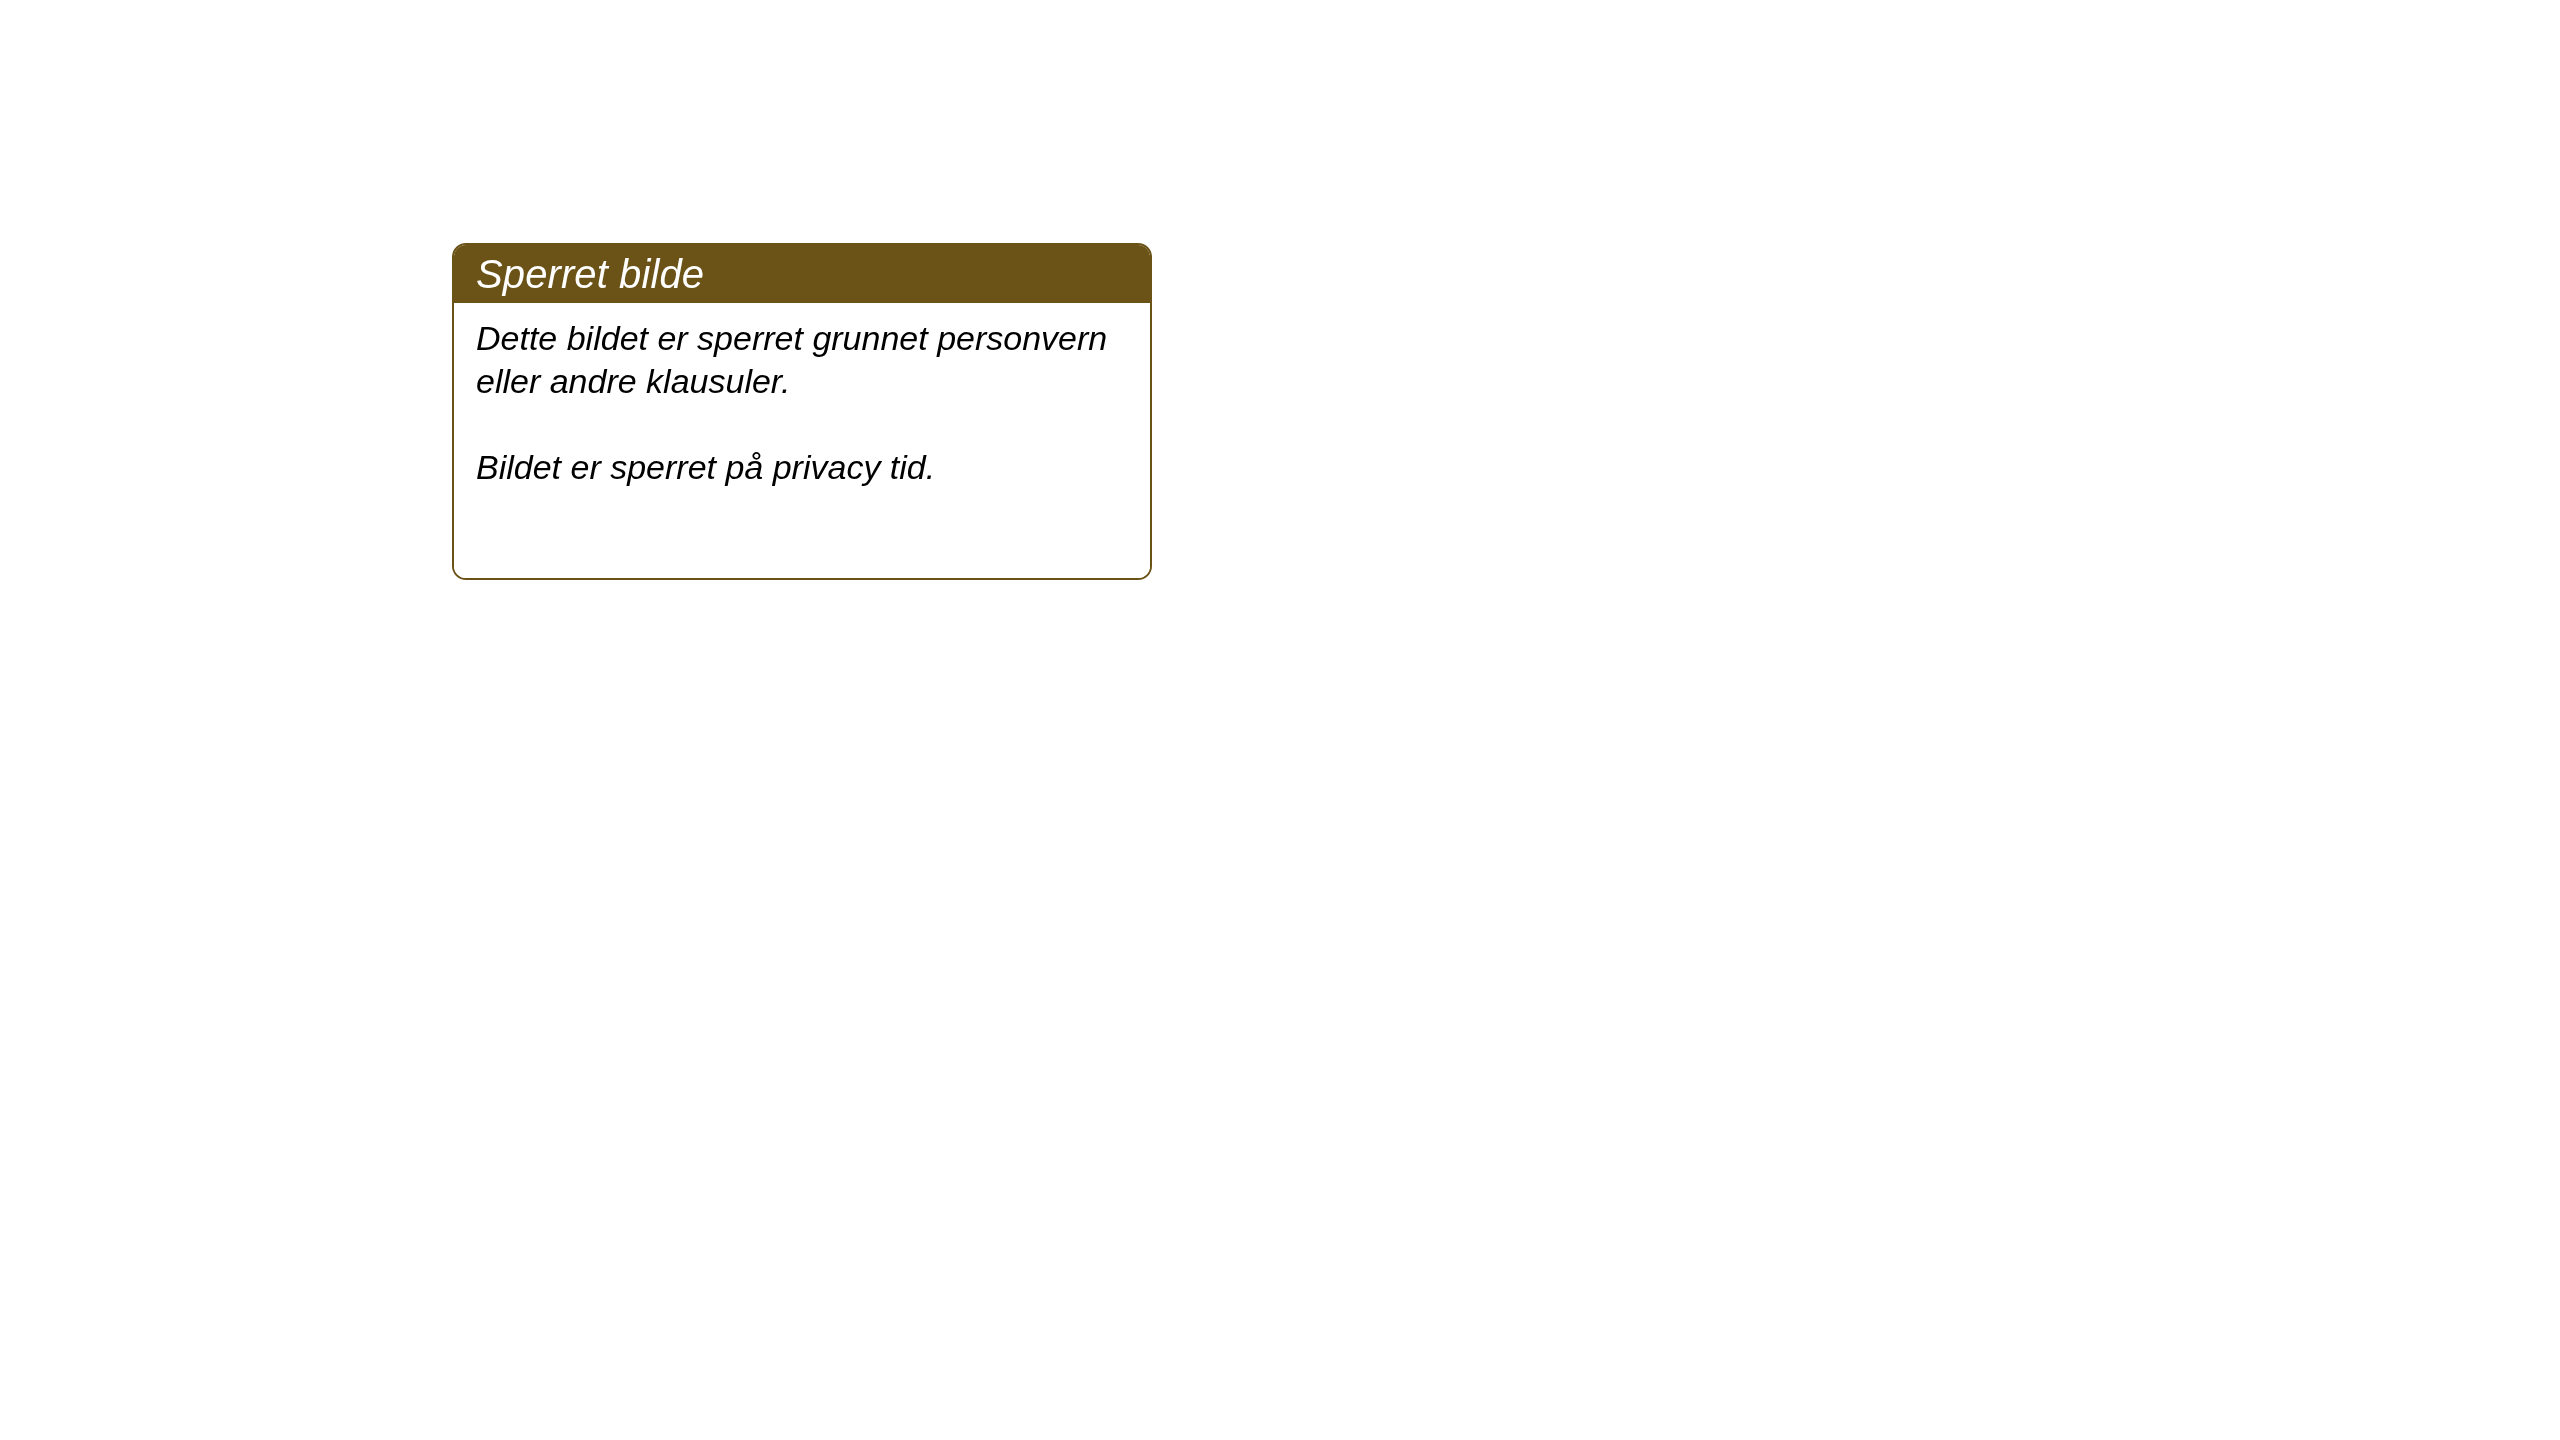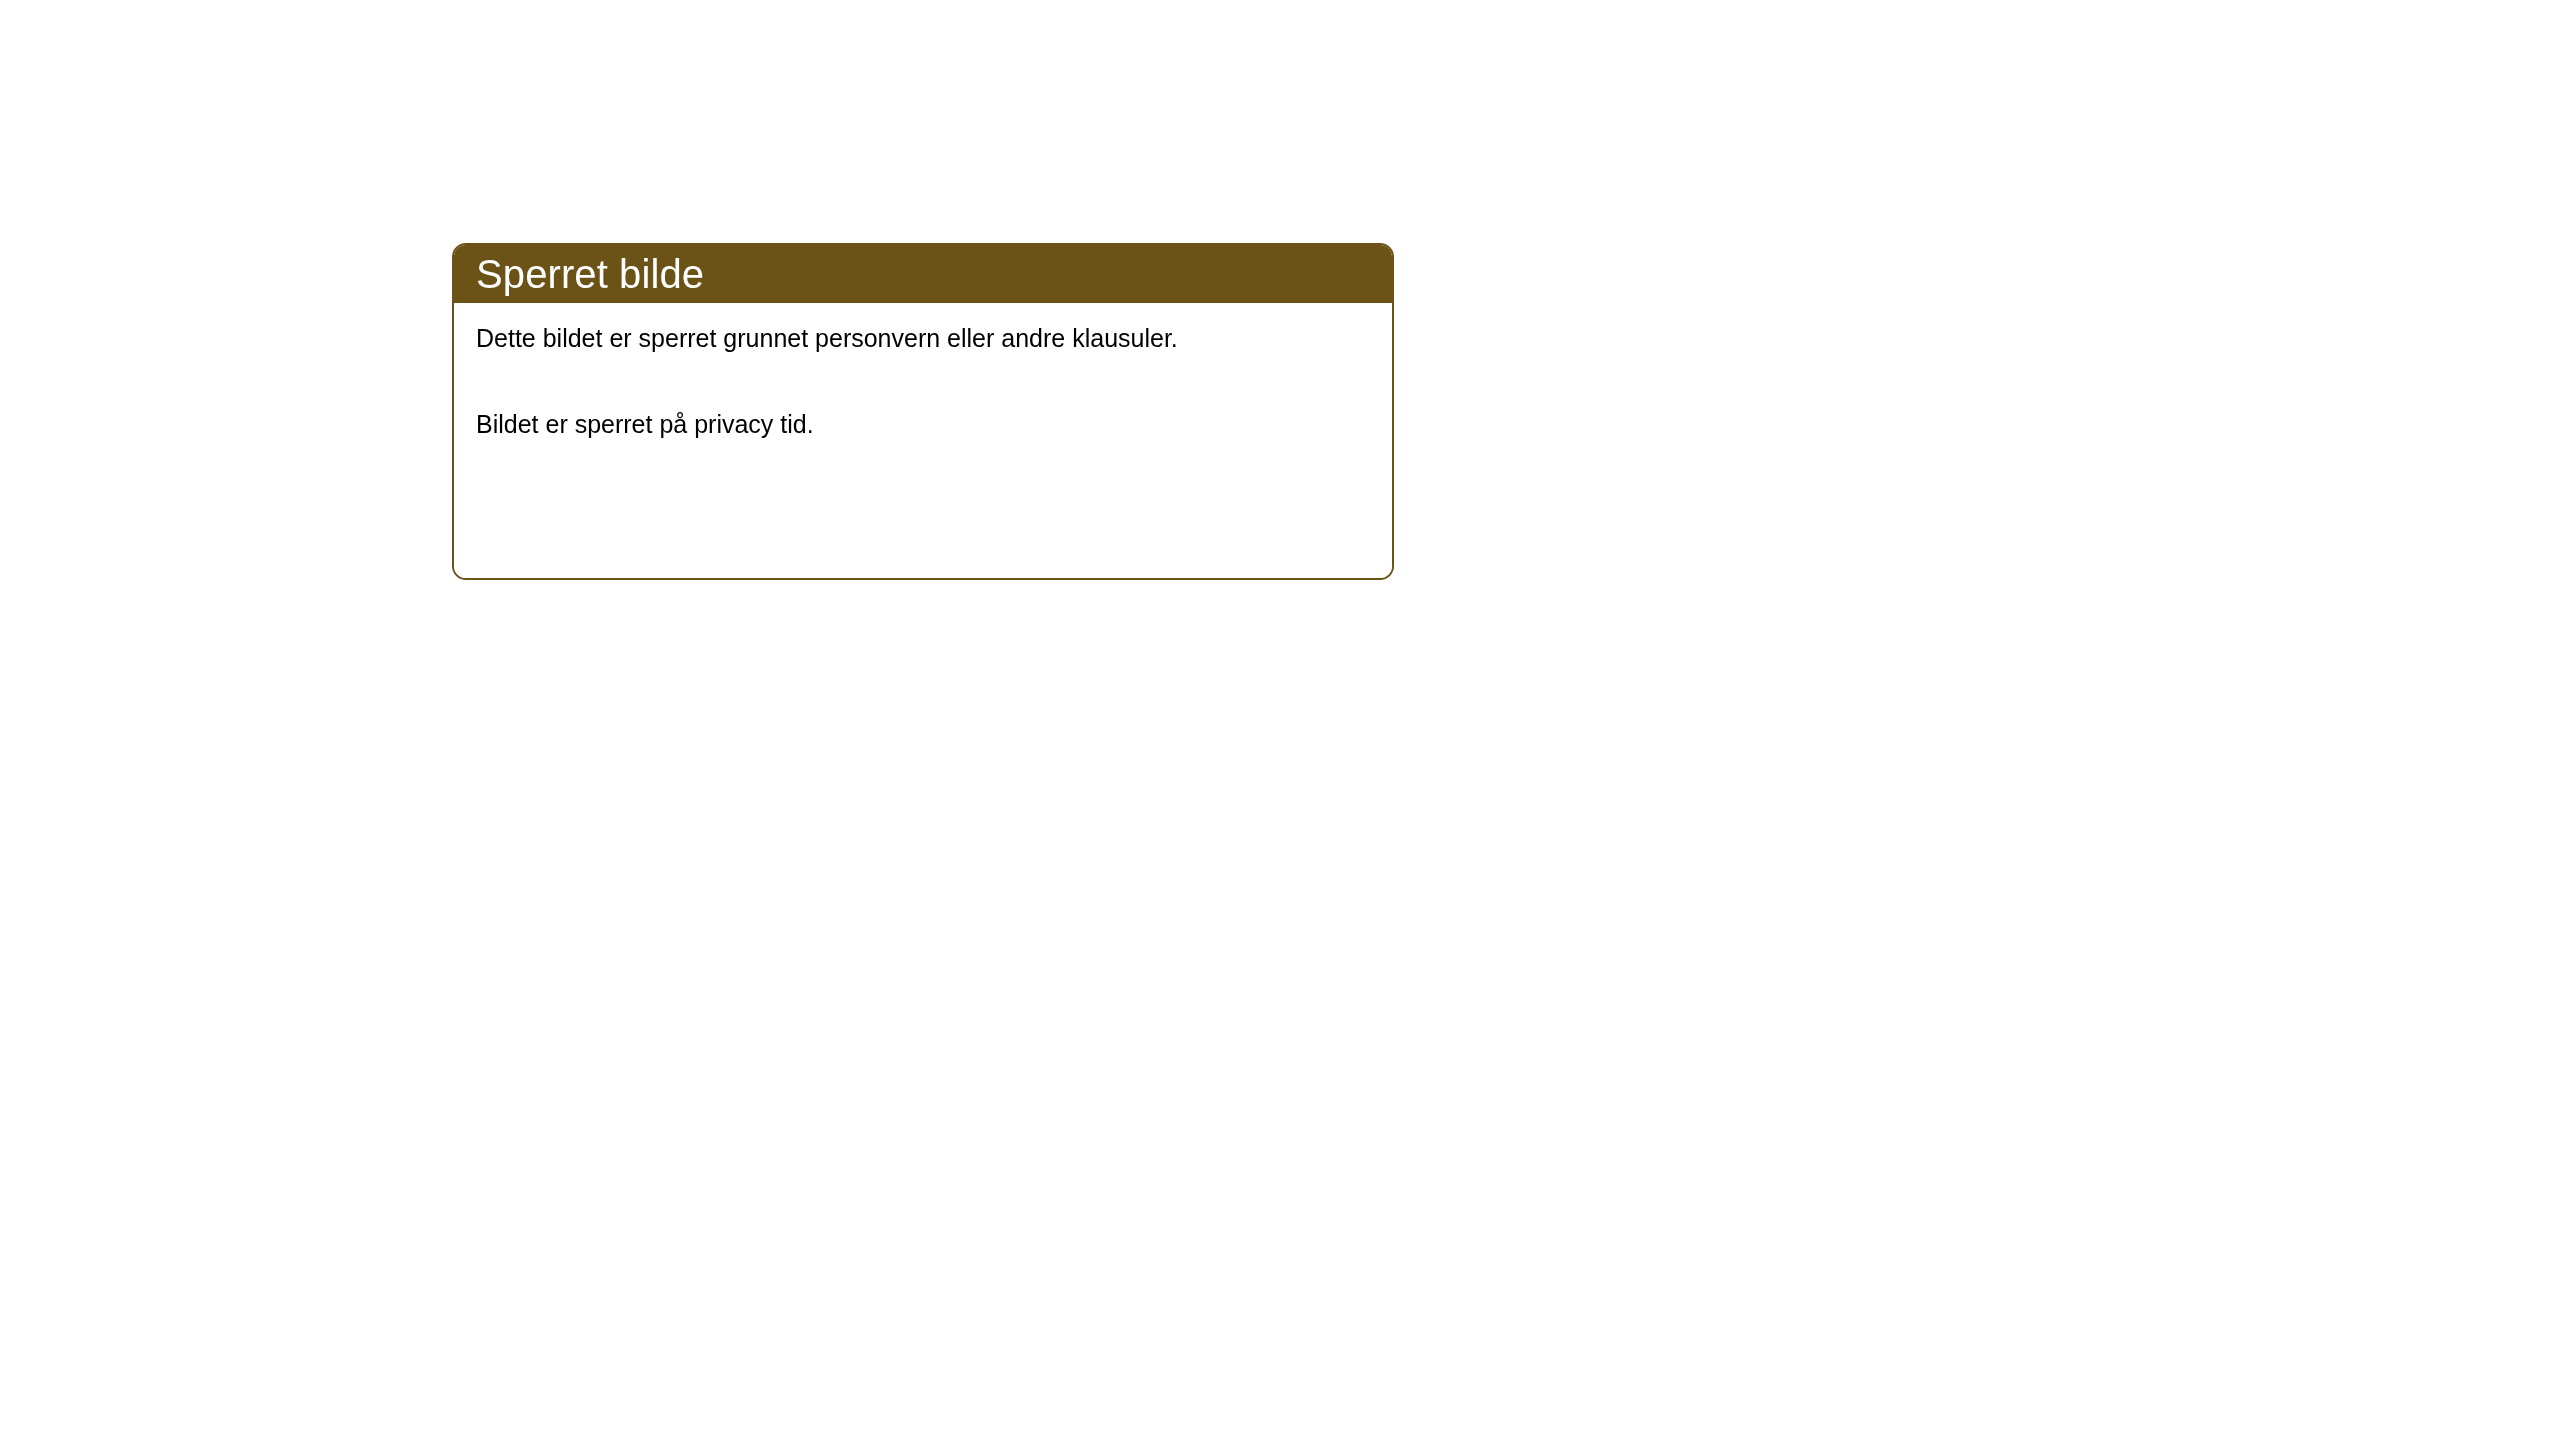--- a/index.html
+++ b/index.html
@@ -38,22 +38,23 @@
     box-sizing: border-box;
     background: #ffffff;
     border: 2px solid #6b5318;
     border-radius: 14px;
     overflow: hidden;
     display: flex;
     flex-direction: column;
   }
 
   .notice-card.card-no {
-    width: 942px;
+    width: 700px;
     height: 337px;
+    font-style: italic;
   }
 
   .notice-card.card-en {
     width: 786px;
     height: 337px;
   }
 
   
   .notice-header {
     background: #6b5318;
@@ -77,21 +78,21 @@
 
   
   .notice-body {
     flex: 1 1 auto;
     background: #ffffff;
     padding: 14px 22px 18px 22px;
     box-sizing: border-box;
   }
 
   .notice-paragraph {
-    font-size: 25px;
+    font-size: 34px;
     line-height: 43px;
     color: #000000;
     margin: 0;
     font-weight: 400;
   }
 
   .notice-paragraph + .notice-paragraph {
     margin-top: 43px;
   }
 

